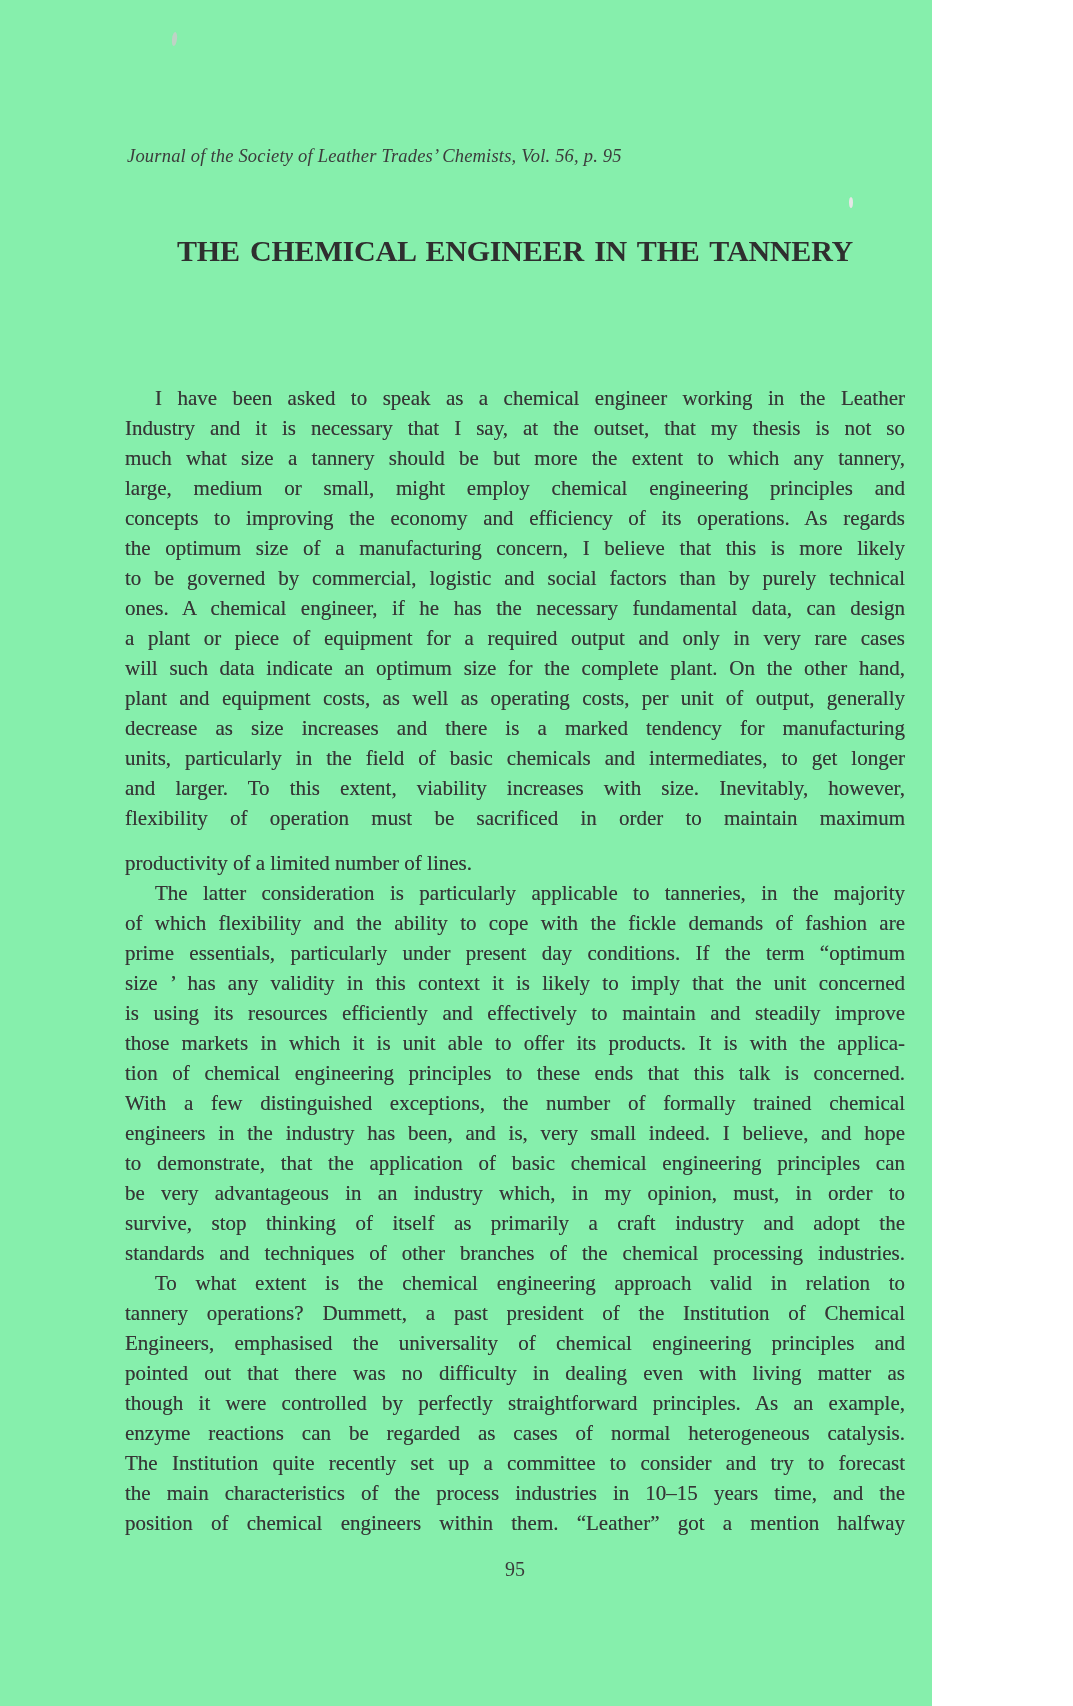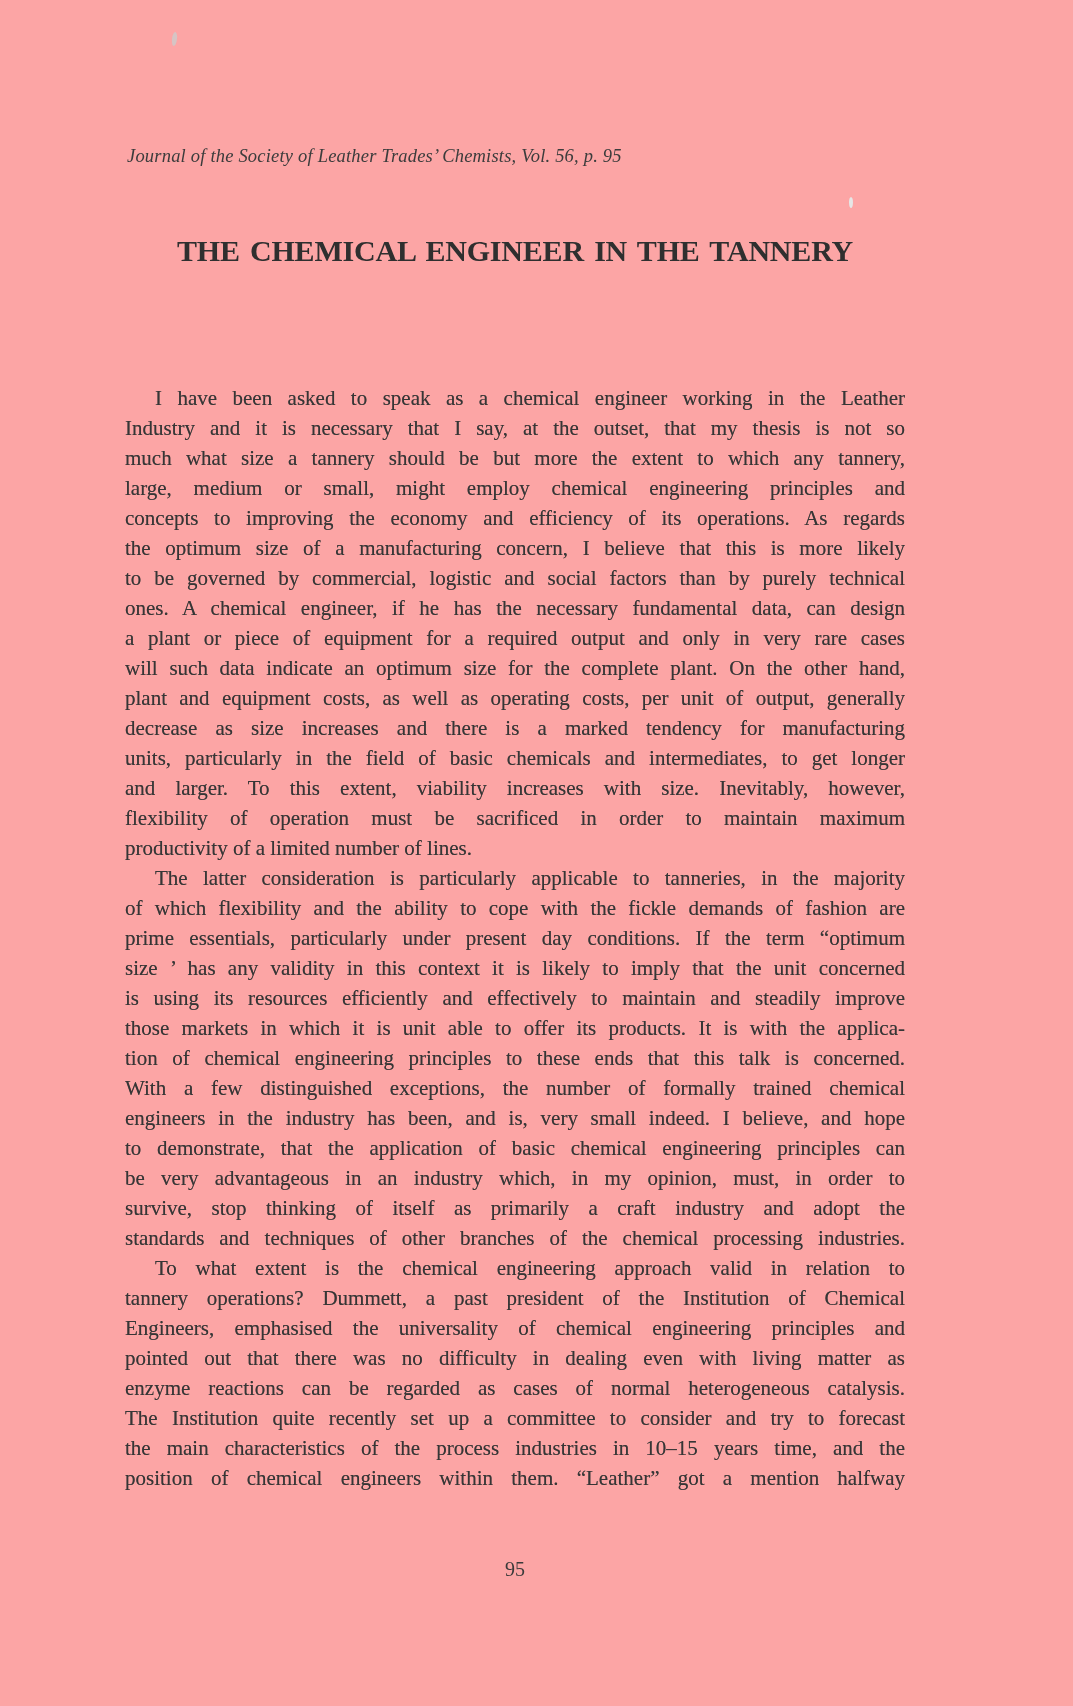--- a/index.html
+++ b/index.html
@@ -1,20 +1,20 @@
 <!DOCTYPE html>
 <html><head>
 <meta charset="utf-8">
 <style>
   html, body { margin: 0; padding: 0; background: #ffffff; }
   .page {
     position: relative;
-    width: 1073px;
+    width: 932px;
     height: 1706px;
-    background: #fca5a5;
+    background: #86efac;
     overflow: hidden;
     font-family: "Liberation Serif", "DejaVu Serif", serif;
     color: #383838;
   }
   .abs { position: absolute; }
   .header-line {
     left: 127px; top: 146px; width: 700px;
     font-style: italic;
     font-size: 18.5px;
     letter-spacing: 0.2px;
@@ -45,21 +45,21 @@
   .para { margin: 0; padding: 0; }
   .line {
     height: 30px;
     line-height: 30px;
     text-align: justify;
     text-align-last: justify;
     overflow: hidden;
     white-space: normal;
   }
   .line.first { text-indent: 30px; }
-  .line.pl { text-align-last: left; }
+  .line.pl { text-align-last: left; margin-top: 15px; }
   .page-number {
     left: 125px; top: 1558px; width: 780px;
     text-align: center;
     font-size: 20px;
     color: #3a3a3a;
   }
   .speck1 {
     left: 172px; top: 32px; width: 5px; height: 14px;
     background: #cccccc; border-radius: 50%;
     transform: rotate(7deg); opacity: 0.8;
@@ -113,20 +113,21 @@
         <div class="line">to demonstrate, that the application of basic chemical engineering principles can</div>
         <div class="line">be very advantageous in an industry which, in my opinion, must, in order to</div>
         <div class="line">survive, stop thinking of itself as primarily a craft industry and adopt the</div>
         <div class="line">standards and techniques of other branches of the chemical processing industries.</div>
       </div>
       <div class="para">
         <div class="line first">To what extent is the chemical engineering approach valid in relation to</div>
         <div class="line">tannery operations? Dummett, a past president of the Institution of Chemical</div>
         <div class="line">Engineers, emphasised the universality of chemical engineering principles and</div>
         <div class="line">pointed out that there was no difficulty in dealing even with living matter as</div>
+        <div class="line">though it were controlled by perfectly straightforward principles. As an example,</div>
         <div class="line">enzyme reactions can be regarded as cases of normal heterogeneous catalysis.</div>
         <div class="line">The Institution quite recently set up a committee to consider and try to forecast</div>
         <div class="line">the main characteristics of the process industries in 10–15 years time, and the</div>
         <div class="line">position of chemical engineers within them. “Leather” got a mention halfway</div>
       </div>
     </div>
 
   <div class="abs page-number">95</div>
 </div>
 

